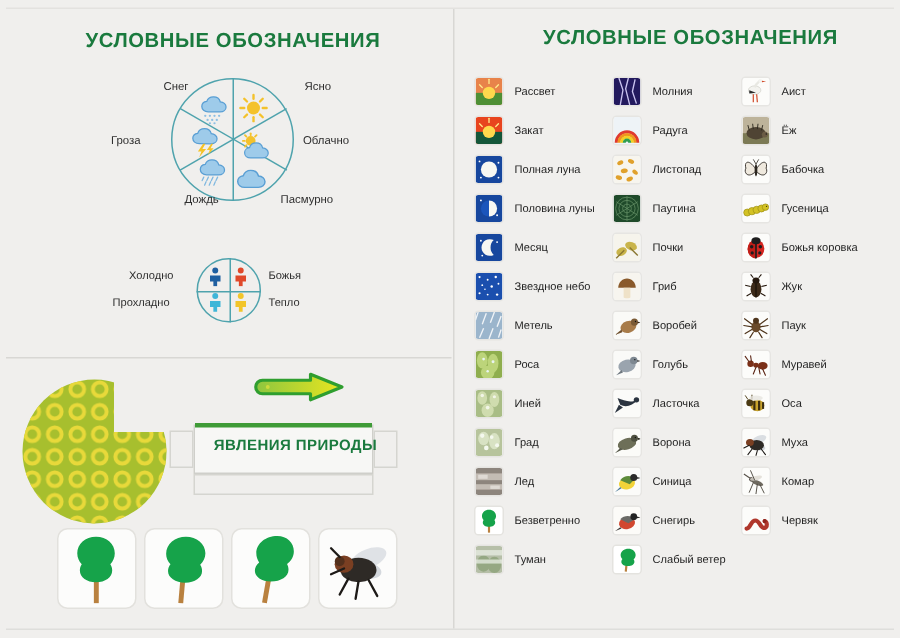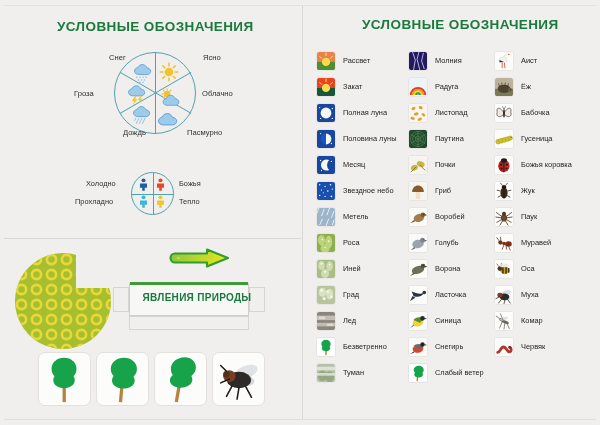--- a/index.html
+++ b/index.html
@@ -596,40 +596,40 @@
               <path d="M17.6 6.6 L20 7.4 L17.6 8.2z" fill="#3b3b3b"></path>
               <path d="M6 14 L2 18 L7 16z" fill="#6f7880"></path>
               <circle cx="15.8" cy="6.4" r=".5" fill="#111"></circle>
             </svg>
           </span>
           <span class="li-label">Голубь</span>
         </div>
         <div class="legend-row">
           <span class="li-icon">
             <svg viewBox="0 0 20 20" width="100%" height="100%" style="display: block;">
+              <rect width="20" height="20" fill="#fbfbf9"></rect>
+              <path d="M3 6 C8 8 13 10 18 7 C14 12 9 13 5 11z" fill="#2b3440"></path>
+              <path d="M4 11 L1 17 L7 13z" fill="#2b3440"></path>
+              <circle cx="17" cy="7.3" r="2" fill="#2b3440"></circle>
+            </svg>
+          </span>
+          <span class="li-label">Ласточка</span>
+        </div>
+        <div class="legend-row">
+          <span class="li-icon">
+            <svg viewBox="0 0 20 20" width="100%" height="100%" style="display: block;">
               <rect width="20" height="20" fill="#fbfbf8"></rect>
               <ellipse cx="10" cy="11" rx="7" ry="4.2" fill="#6d6f58" transform="rotate(-16 10 11)"></ellipse>
               <circle cx="15.5" cy="6.8" r="2.6" fill="#4e5040"></circle>
               <path d="M18 6.4 L20.5 7.3 L18 8.2z" fill="#2b2b1f"></path>
               <path d="M5 14 L1 18 L7 15z" fill="#56584a"></path>
               <circle cx="16.2" cy="6.3" r=".5" fill="#111"></circle>
             </svg>
           </span>
           <span class="li-label">Ворона</span>
-        </div>
-        <div class="legend-row">
-          <span class="li-icon">
-            <svg viewBox="0 0 20 20" width="100%" height="100%" style="display: block;">
-              <rect width="20" height="20" fill="#fbfbf9"></rect>
-              <path d="M3 6 C8 8 13 10 18 7 C14 12 9 13 5 11z" fill="#2b3440"></path>
-              <path d="M4 11 L1 17 L7 13z" fill="#2b3440"></path>
-              <circle cx="17" cy="7.3" r="2" fill="#2b3440"></circle>
-            </svg>
-          </span>
-          <span class="li-label">Ласточка</span>
         </div>
         <div class="legend-row">
           <span class="li-icon">
             <svg viewBox="0 0 20 20" width="100%" height="100%" style="display: block;">
               <rect width="20" height="20" fill="#fbfbf9"></rect>
               <ellipse cx="10" cy="11.5" rx="6" ry="4.4" fill="#f2d338" transform="rotate(-12 10 11.5)"></ellipse>
               <path d="M5 9 C8 5 13 5 16 8 L12 12z" fill="#5d8b3a"></path>
               <circle cx="15" cy="7" r="2.6" fill="#2b2b2b"></circle>
               <path d="M17.5 6.7 L20 7.4 L17.5 8.1z" fill="#222"></path>
               <path d="M5 14 L1 18 L6 15z" fill="#4e7b9a"></path>

